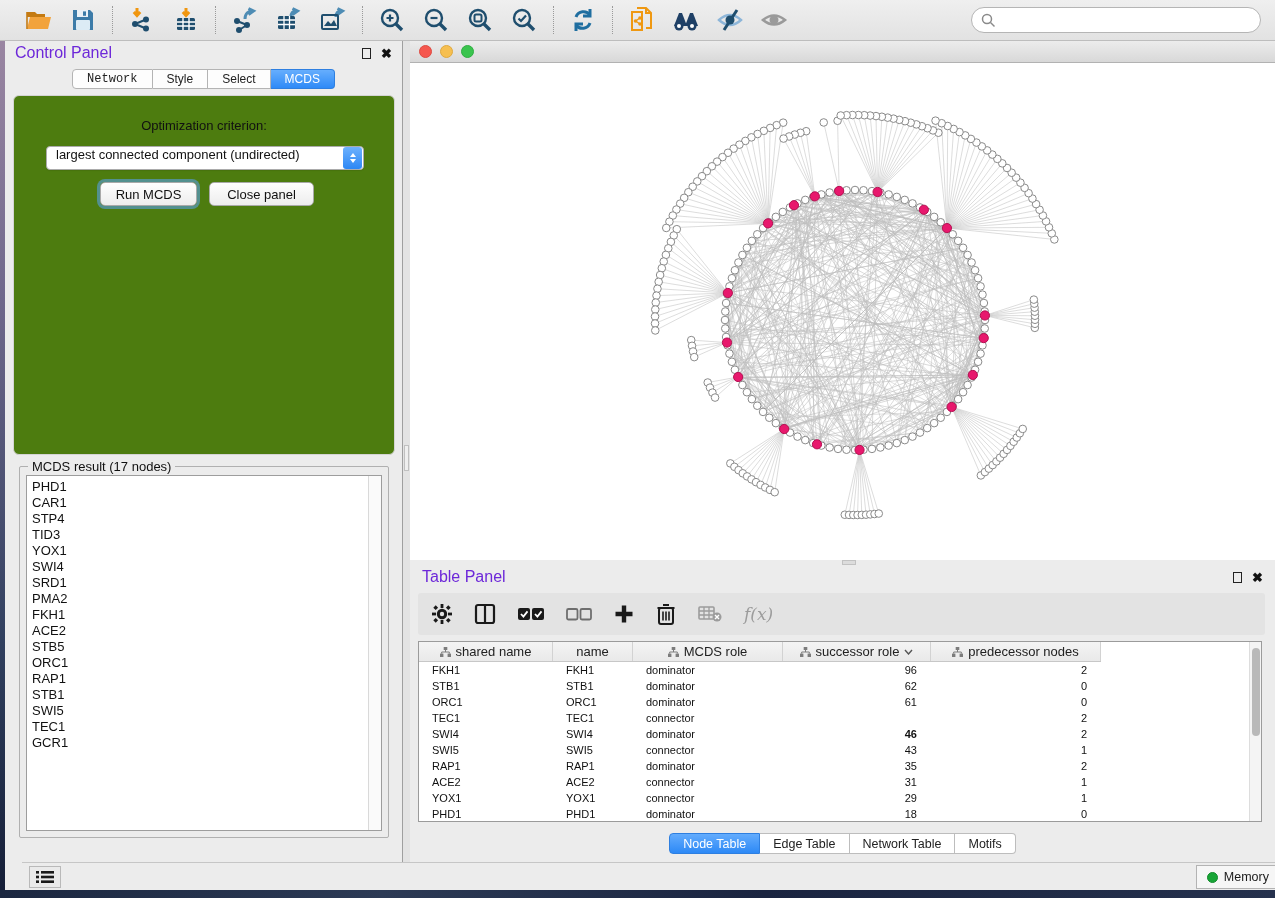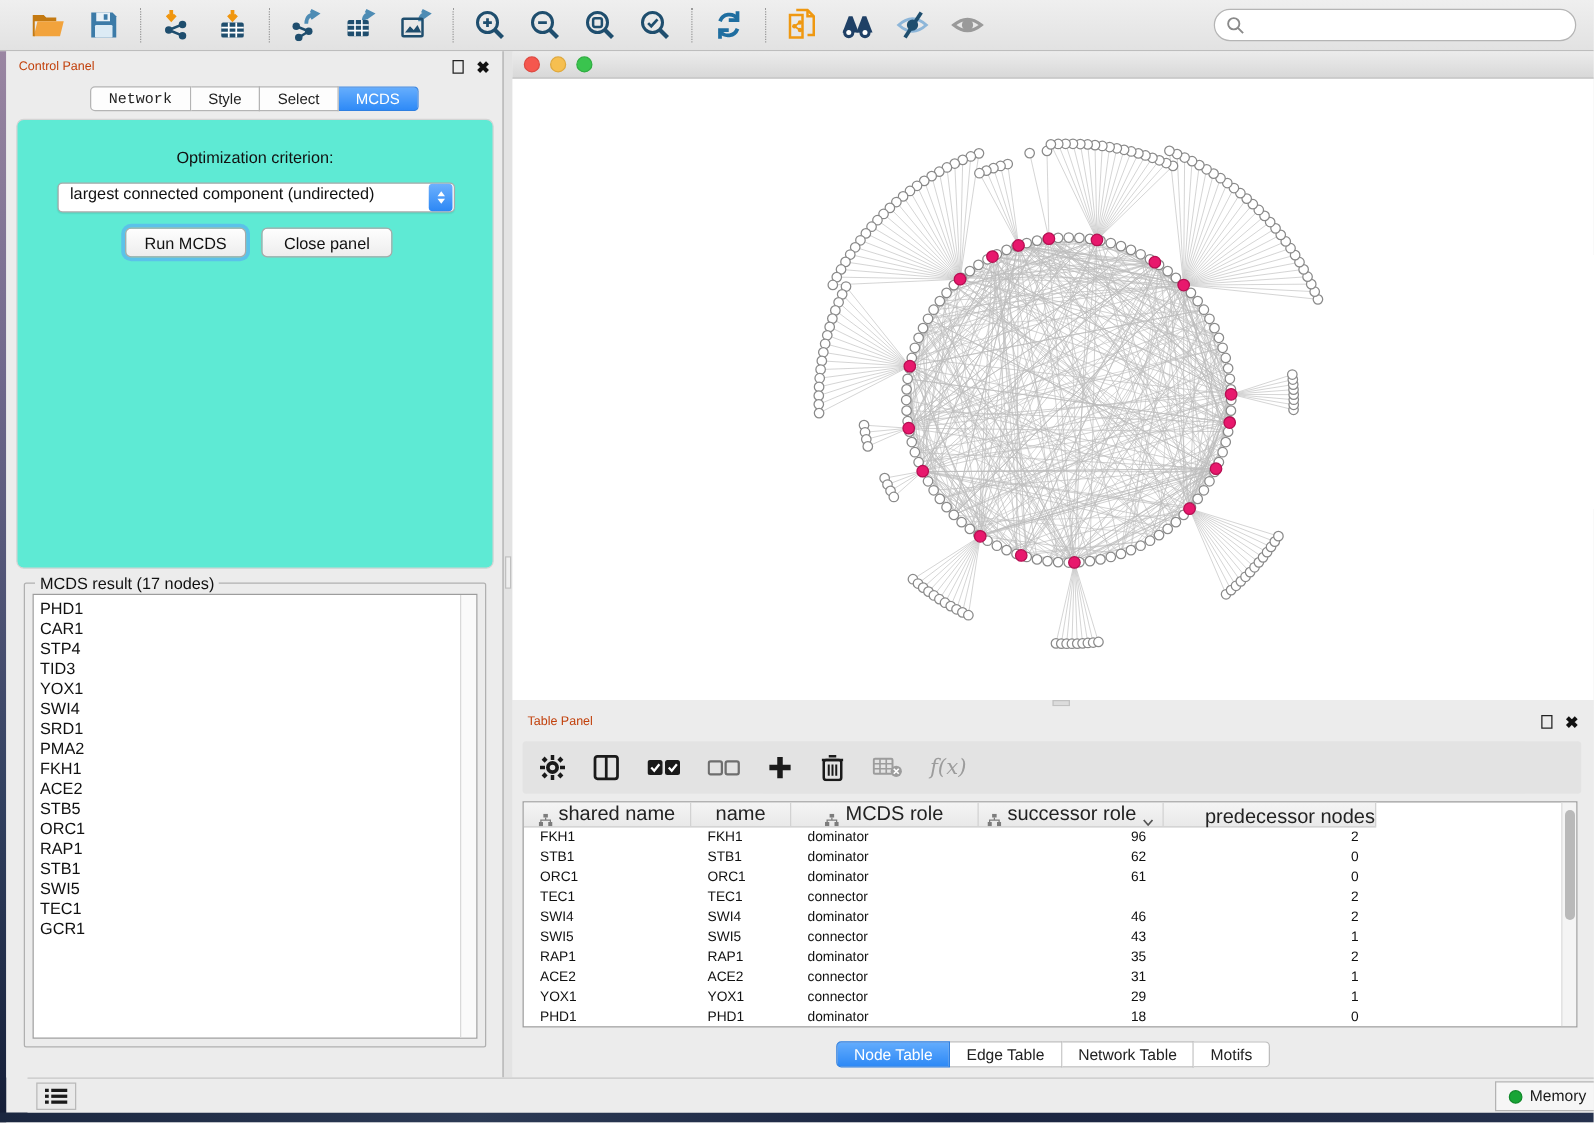--- a/index.html
+++ b/index.html
@@ -24,34 +24,34 @@
   #search-wrap { margin-left:auto; margin-right:4px; }
   #search-box { width:290px; height:26px; background:#fff; border:1px solid #b5b5b5;
     border-radius:13px; display:flex; align-items:center; padding:0 9px; gap:5px; }
   #search-input { border:none; outline:none; flex:1; font-size:12px; background:transparent;
     font-family:"Liberation Sans",sans-serif; }
 
   
   #control-panel { position:absolute; left:5px; top:41px; width:398px; height:821px;
     background:#ececec; border-right:1px solid #9f9f9f; }
   .panel-header { height:24px; display:flex; align-items:center; padding:0 10px; }
-  .panel-title { font-size:10px; color:#c2410c; }
+  .panel-title { font-size:16px; color:#6d28d9; }
   .panel-hdr-icons { margin-left:auto; display:flex; align-items:center; gap:10px; }
   .float-icon { width:9px; height:11px; border:1.6px solid #222; display:inline-block; cursor:pointer; }
   .close-icon { font-size:13px; font-weight:bold; color:#111; cursor:pointer; line-height:1; }
 
   #cp-tabs { position:absolute; left:0; top:28px; width:100%; display:flex; justify-content:center; }
   .cp-tab { height:20px; padding:0 14px; display:flex; align-items:center; font-size:12px;
     background:#fdfdfd; border:1px solid #b4b4b4; border-left-width:0; cursor:pointer; color:#222; }
   .cp-tab:first-child { border-left-width:1px; border-radius:4px 0 0 4px;font-family:Liberation Mono, monospace; }
   .cp-tab:last-child { border-radius:0 4px 4px 0; }
   .cp-tab.selected { background:linear-gradient(#66aefd,#2e8af7); color:#fff; border-color:#2e7fe0; }
 
   #cp-inner { position:absolute; left:8px; top:54px; width:382px; height:360px;
-    background:#5eead4; border:1px solid #d4d4d4; border-radius:6px; }
+    background:#4d7c0f; border:1px solid #d4d4d4; border-radius:6px; }
   #opt-label { text-align:center; margin-top:22px; font-size:13px; color:#111; }
   #criterion-select { position:absolute; left:32px; top:50px; width:318px; height:24px;
     background:#fff; border:1px solid #ababab; border-radius:4px; display:flex; align-items:flex-start;
     cursor:pointer; box-shadow:0 1px 1px rgba(0,0,0,.08); }
   #criterion-value { flex:1; padding-left:9px; font-size:13px; color:#111; white-space:nowrap; }
   #criterion-stepper { width:19px; height:22px; margin-right:1px; border-radius:3px;
     background:linear-gradient(#6db1fd,#2c87f5); display:flex; flex-direction:column;
     align-items:center; justify-content:center; gap:2px; }
   .step-up { width:0; height:0; border-left:3.5px solid transparent; border-right:3.5px solid transparent; border-bottom:4.5px solid #fff; }
   .step-down { width:0; height:0; border-left:3.5px solid transparent; border-right:3.5px solid transparent; border-top:4.5px solid #fff; }
@@ -100,22 +100,22 @@
   #table-panel { position:absolute; left:410px; top:565px; width:865px; height:297px; background:#ececec; }
   #tp-toolbar { position:absolute; left:8px; top:28px; right:10px; height:42px;
     background:#e3e3e3; border-radius:3px; display:flex; align-items:center; gap:22px; padding:0 14px; }
   .tp-btn { display:flex; align-items:center; justify-content:center; cursor:pointer; }
   .fx-label { font-family:"DejaVu Serif", serif; font-style:italic; font-size:17px; color:#9c9c9c; }
 
   #tbl { position:absolute; left:8px; top:76px; right:13px; bottom:40px; background:#fff;
     border:1px solid #9b9b9b; overflow:hidden; }
   #tbl-header { display:flex; height:20px; background:linear-gradient(#f4f4f4,#e9e9e9);
     border-bottom:1px solid #c7c7c7; width:682px; }
-  .th { display:flex; align-items:flex-end; justify-content:center; gap:5px;
-    border-right:1px solid #d2d2d2; font-size:16px; color:#222; cursor:pointer; }
+  .th { display:flex; align-items:center; justify-content:center; gap:5px;
+    border-right:1px solid #d2d2d2; font-size:13px; color:#222; cursor:pointer; }
   .tbl-row { display:flex; height:16px; width:682px; cursor:default; }
   .td { font-size:11px; color:#111; line-height:16px; white-space:nowrap; overflow:hidden; }
   .td.num { text-align:right; }
   #tbl-scroll { position:absolute; right:0; top:0; width:12px; bottom:0;
     background:#f4f4f4; border-left:1px solid #ddd; }
   #tbl-thumb { position:absolute; left:1.5px; top:6px; width:8px; height:88px;
     background:#b9b9b9; border-radius:4px; }
 
   #tp-tabs { position:absolute; left:0; bottom:8px; width:100%; display:flex; justify-content:center; }
   .tp-tab { height:21px; padding:0 13px; display:flex; align-items:center; font-size:12.5px;
@@ -1338,21 +1338,21 @@
                 <rect x="0" y="6.6" width="3.4" height="3.4"></rect>
                 <rect x="7.6" y="6.6" width="3.4" height="3.4"></rect>
               </g>
               <path d="M5.5 3 v2 M1.7 6.6 V5 h7.6 v1.6" stroke="#7c7c7c" fill="none"></path>
             </svg>
             <span>successor role</span>
             <svg width="9" height="6" viewBox="0 0 9 6">
               <path d="M1 1 L4.5 5 L8 1" stroke="#555" stroke-width="1.4" fill="none"></path>
             </svg>
           </div>
-          <div class="th" style="width: 170px; flex-direction: column;">
+          <div class="th" style="width: 170px;">
             <svg width="11" height="10" viewBox="0 0 11 10">
               <g fill="#7c7c7c">
                 <rect x="3.7" y="0" width="3.6" height="3"></rect>
                 <rect x="0" y="6.6" width="3.4" height="3.4"></rect>
                 <rect x="7.6" y="6.6" width="3.4" height="3.4"></rect>
               </g>
               <path d="M5.5 3 v2 M1.7 6.6 V5 h7.6 v1.6" stroke="#7c7c7c" fill="none"></path>
             </svg>
             <span>predecessor nodes</span>
           </div>
@@ -1383,21 +1383,21 @@
             <div class="td" style="width: 134px; padding: 0px 0px 0px 13px;">TEC1</div>
             <div class="td" style="width: 80px; padding: 0px 0px 0px 13px;">TEC1</div>
             <div class="td" style="width: 150px; padding: 0px 0px 0px 13px;">connector</div>
             <div class="td num" style="width: 148px; padding: 0px 14px 0px 0px; margin-top: 40px;">47</div>
             <div class="td num" style="width: 170px; padding: 0px 14px 0px 0px;">2</div>
           </div>
           <div class="tbl-row">
             <div class="td" style="width: 134px; padding: 0px 0px 0px 13px;">SWI4</div>
             <div class="td" style="width: 80px; padding: 0px 0px 0px 13px;">SWI4</div>
             <div class="td" style="width: 150px; padding: 0px 0px 0px 13px;">dominator</div>
-            <div class="td num" style="width: 148px; padding: 0px 14px 0px 0px;">46</div>
+            <div class="td num" style="width: 148px; padding: 0px 14px 0px 0px; font-weight: bold;">46</div>
             <div class="td num" style="width: 170px; padding: 0px 14px 0px 0px;">2</div>
           </div>
           <div class="tbl-row">
             <div class="td" style="width: 134px; padding: 0px 0px 0px 13px;">SWI5</div>
             <div class="td" style="width: 80px; padding: 0px 0px 0px 13px;">SWI5</div>
             <div class="td" style="width: 150px; padding: 0px 0px 0px 13px;">connector</div>
             <div class="td num" style="width: 148px; padding: 0px 14px 0px 0px;">43</div>
             <div class="td num" style="width: 170px; padding: 0px 14px 0px 0px;">1</div>
           </div>
           <div class="tbl-row">

